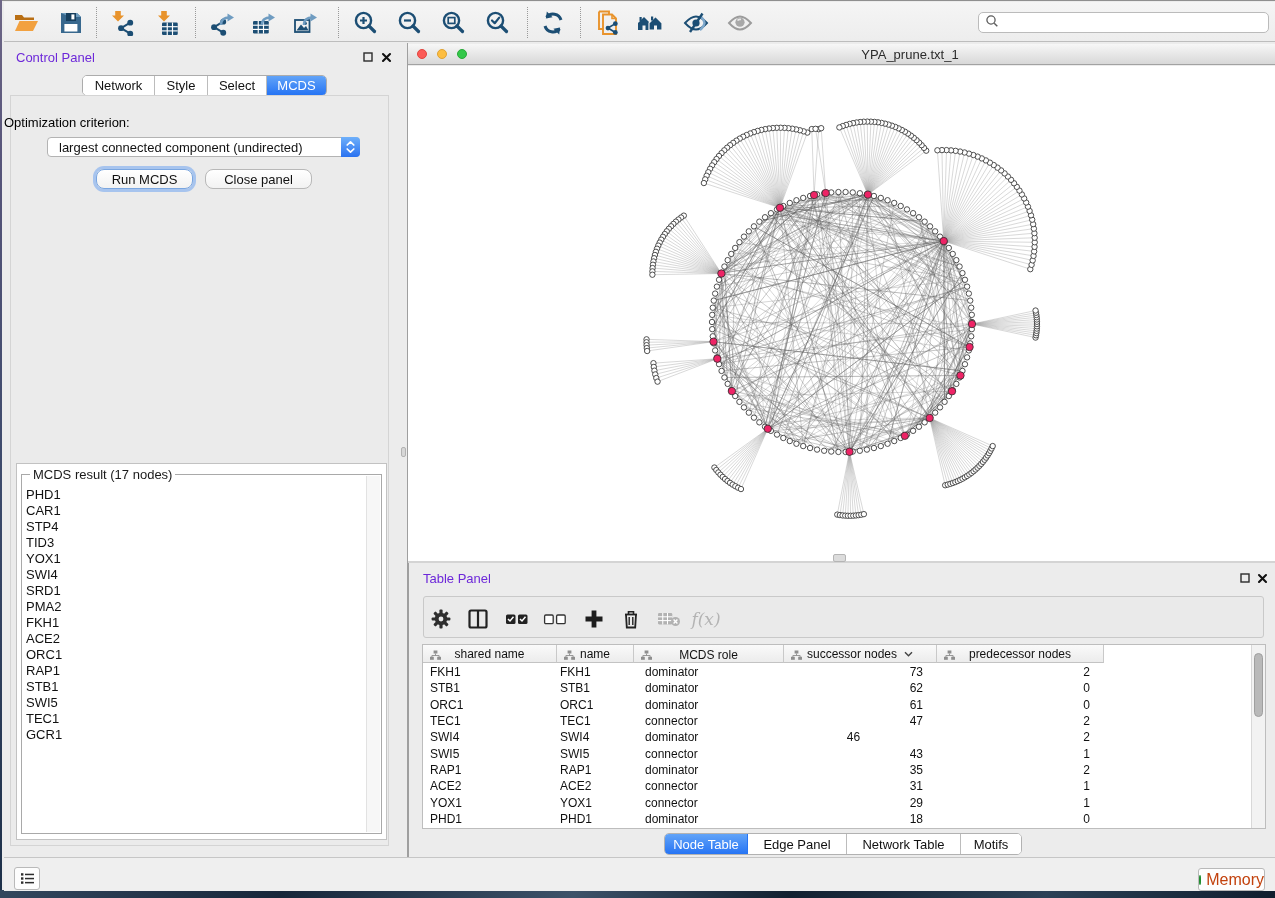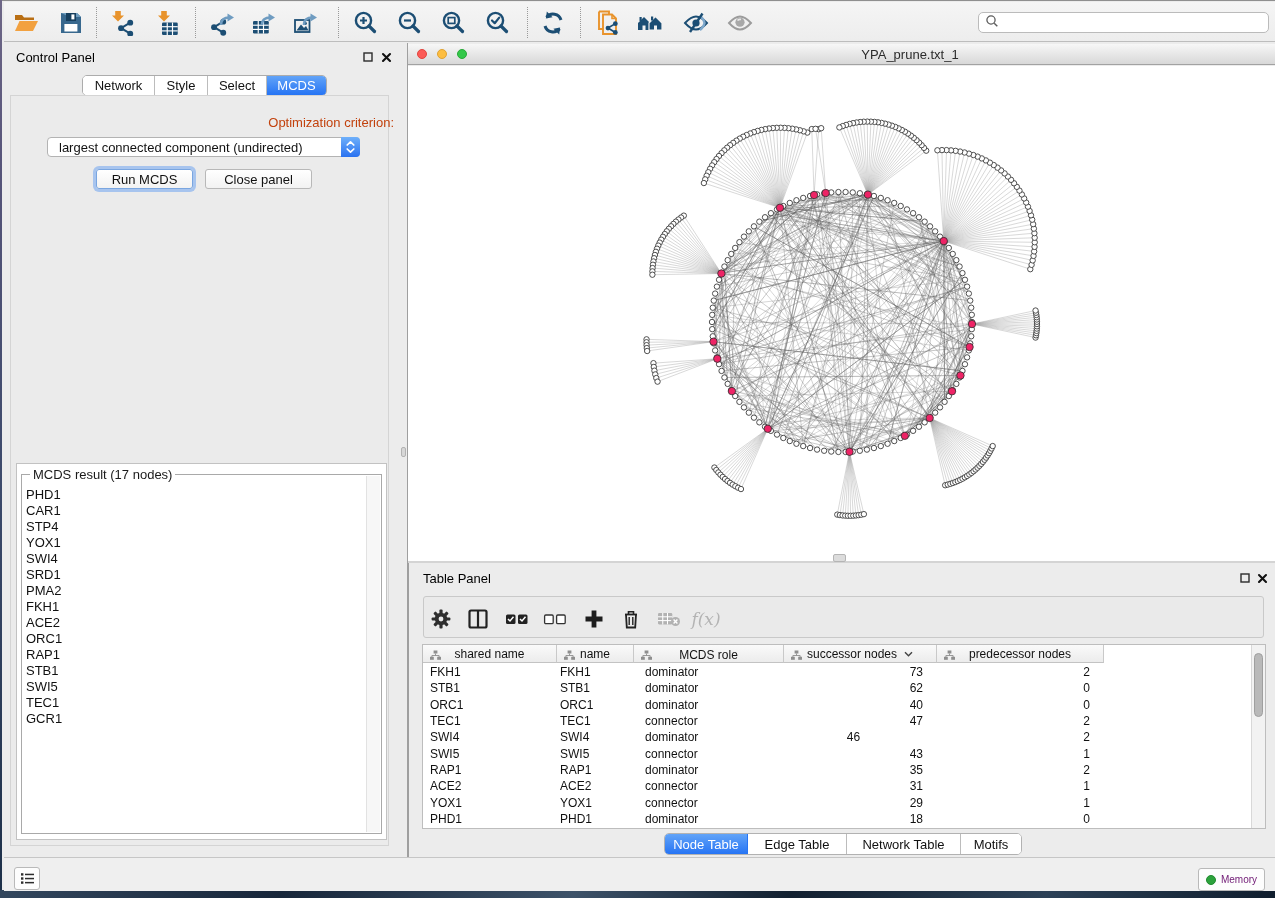--- a/index.html
+++ b/index.html
@@ -31,38 +31,38 @@
   .tb-icon { position:absolute; top:8px; width:26px; height:26px; margin-left:-13px; display:flex; align-items:center; justify-content:center; }
   .tb-sep { position:absolute; top:5px; height:31px; width:0; border-left:1px dotted #9a9a9a; }
   #search-box {
     position:absolute; left:974px; top:10px; width:291px; height:21px;
     background:#fff; border:1px solid #bbb; border-radius:5px;
     display:flex; align-items:center; padding-left:6px;
   }
   #search-input { border:none; outline:none; flex:1; font-size:12px; background:transparent; padding-left:4px; font-family:"Liberation Sans",sans-serif; }
   
   #control-panel { position:absolute; left:2px; top:42px; width:390px; height:814px; background:#ececec; }
-  .panel-title { position:absolute; font-size:13px; color:#000000; }
+  .panel-title { position:absolute; font-size:13px; color:#6d28d9; }
   .win-btn { position:absolute; width:14px; height:14px; display:flex; align-items:center; justify-content:center; }
   #cp-tabs { position:absolute; left:78px; top:32px; height:21px; display:flex;
     border:1px solid #acacac; border-radius:5px; background:#fff; overflow:hidden; }
   .seg-tab { font-size:13px; color:#111; display:flex; align-items:center; justify-content:center;
     border-right:1px solid #bcbcbc; background:#fff; }
   .seg-tab:last-child { border-right:none; }
   .seg-tab.active { background:linear-gradient(#62a4f8,#2674f4); color:#fff; border-right-color:#2674f4; }
   #cp-content { position:absolute; left:6px; top:52px; width:379px; height:751px;
     background:#ebebeb; border:1px solid #d4d4d4; }
-  #opt-label { position:absolute; left:0; top:72px; width:390px; text-align:right; font-size:13px; color:#c2410c; }
+  #opt-label { position:absolute; left:0; top:72px; width:390px; text-align:left; font-size:13px; color:#000000; }
   #combo { position:absolute; left:43px; top:94px; width:313px; height:20px; background:#fff;
     border:1px solid #b3b3b3; border-radius:4px; display:flex; align-items:center; }
   #combo-value { flex:1; font-size:13px; color:#111; padding-left:11px; white-space:nowrap; overflow:hidden; }
   #combo-btn { width:19px; height:20px; margin:-1px -1px -1px 0; border-radius:0 4px 4px 0;
     background:linear-gradient(#6fb0fa,#2a72f0); display:flex; align-items:center; justify-content:center; }
   .push-btn { position:absolute; top:126px; height:20px; background:linear-gradient(#ffffff,#f2f2f2);
-    border:1px solid #b8b8b8; border-radius:3px; font-size:13px; color:#111;
+    border:1px solid #b8b8b8; border-radius:8px; font-size:13px; color:#111;
     display:flex; align-items:center; justify-content:center; font-family:"Liberation Sans",sans-serif; }
   #btn-run { left:92px; width:97px; box-shadow:0 0 0 3px rgba(112,164,240,.55); border-color:#7aa6e0; }
   #btn-close { left:201px; width:107px; }
   #result-box { position:absolute; left:12px; top:420px; width:371px; height:377px;
     background:#fff; border:1px solid #c2c2c2; }
   #result-fieldset { position:absolute; left:4px; top:10px; right:4px; bottom:5px;
     border:1px solid #a9a9a9; }
   #result-legend { position:absolute; left:8px; top:-8px; background:#fff; padding:0 3px;
     font-size:13px; color:#1a1a1a; }
   #result-list { position:absolute; left:4px; top:12px; right:18px; bottom:3px; overflow:hidden; }
@@ -110,21 +110,21 @@
   #tp-tabs { position:absolute; left:255px; top:270px; height:22px; display:flex;
     border:1px solid #b2b2b2; border-radius:5px; background:#fff; overflow:hidden; }
   
   #status-bar { position:absolute; left:2px; top:856px; width:1273px; height:34px;
     background:#efefef; border-top:1px solid #c6c6c6; }
   #list-btn { position:absolute; left:10px; top:9px; width:26px; height:23px; background:#fdfdfd;
     border:1px solid #b9b9b9; border-radius:3px; display:flex; align-items:center; justify-content:center; }
   #memory-btn { position:absolute; right:12px; top:10px; width:67px; height:23px; background:#fdfdfd;
     border:1px solid #b9b9b9; border-radius:3px; display:flex; align-items:center; justify-content:center; gap:5px; }
   #memory-dot { width:10px; height:10px; border-radius:50%; background:#2ca23c; border:1px solid #1f8a2e; }
-  #memory-label { font-size:10px; color:#701a75; }
+  #memory-label { font-size:16px; color:#c2410c; }
 </style>
 </head>
 <body>
 
 <div id="desktop-left"></div>
 <div id="desktop-bottom"></div>
 
 <div id="app">
 
   <div id="toolbar">
@@ -336,20 +336,21 @@
     </div>
     <button id="btn-run" class="push-btn">Run MCDS</button>
     <button id="btn-close" class="push-btn">Close panel</button>
     <div id="result-box">
       <div id="result-fieldset">
         <div id="result-legend">MCDS result (17 nodes)</div>
         <div id="result-list">
             <div class="result-item">PHD1</div>
             <div class="result-item">CAR1</div>
             <div class="result-item">STP4</div>
+            <div class="result-item">TID3</div>
             <div class="result-item">YOX1</div>
             <div class="result-item">SWI4</div>
             <div class="result-item">SRD1</div>
             <div class="result-item">PMA2</div>
             <div class="result-item">FKH1</div>
             <div class="result-item">ACE2</div>
             <div class="result-item">ORC1</div>
             <div class="result-item">RAP1</div>
             <div class="result-item">STB1</div>
             <div class="result-item">SWI5</div>
@@ -1416,21 +1417,21 @@
             <div class="td" style="width: 134px; padding-left: 7px;">STB1</div>
             <div class="td" style="width: 77px; padding-left: 3px;">STB1</div>
             <div class="td" style="width: 150px; padding-left: 11px;">dominator</div>
             <div class="td" style="width: 153px; text-align: right; padding-right: 14px;">62</div>
             <div class="td" style="width: 167px; text-align: right; padding-right: 14px;">0</div>
           </div>
           <div class="tr">
             <div class="td" style="width: 134px; padding-left: 7px;">ORC1</div>
             <div class="td" style="width: 77px; padding-left: 3px;">ORC1</div>
             <div class="td" style="width: 150px; padding-left: 11px;">dominator</div>
-            <div class="td" style="width: 153px; text-align: right; padding-right: 14px;">40</div>
+            <div class="td" style="width: 153px; text-align: right; padding-right: 14px;">61</div>
             <div class="td" style="width: 167px; text-align: right; padding-right: 14px;">0</div>
           </div>
           <div class="tr">
             <div class="td" style="width: 134px; padding-left: 7px;">TEC1</div>
             <div class="td" style="width: 77px; padding-left: 3px;">TEC1</div>
             <div class="td" style="width: 150px; padding-left: 11px;">connector</div>
             <div class="td" style="width: 153px; text-align: right; padding-right: 14px;">47</div>
             <div class="td" style="width: 167px; text-align: right; padding-right: 14px;">2</div>
           </div>
           <div class="tr">
@@ -1475,21 +1476,21 @@
             <div class="td" style="width: 153px; text-align: right; padding-right: 14px;">18</div>
             <div class="td" style="width: 167px; text-align: right; padding-right: 14px;">0</div>
           </div>
         </div>
       <div id="table-scroll">
         <div id="table-thumb"></div>
       </div>
     </div>
     <div id="tp-tabs">
         <div class="seg-tab active" style="width: 83px;">Node Table</div>
-        <div class="seg-tab" style="width: 99px;">Edge Table</div>
+        <div class="seg-tab" style="width: 99px;">Edge Panel</div>
         <div class="seg-tab" style="width: 114px;">Network Table</div>
         <div class="seg-tab" style="width: 60px;">Motifs</div>
       </div>
   </div>
 
   <div id="status-bar">
     <div id="list-btn">
       <svg width="15" height="13" viewBox="0 0 15 13">
         <rect x="1" y="1.2" width="2.4" height="2.4" fill="#2d2d2d"></rect>
           <rect x="5" y="1.7" width="9" height="1.5" fill="#2d2d2d"></rect>

